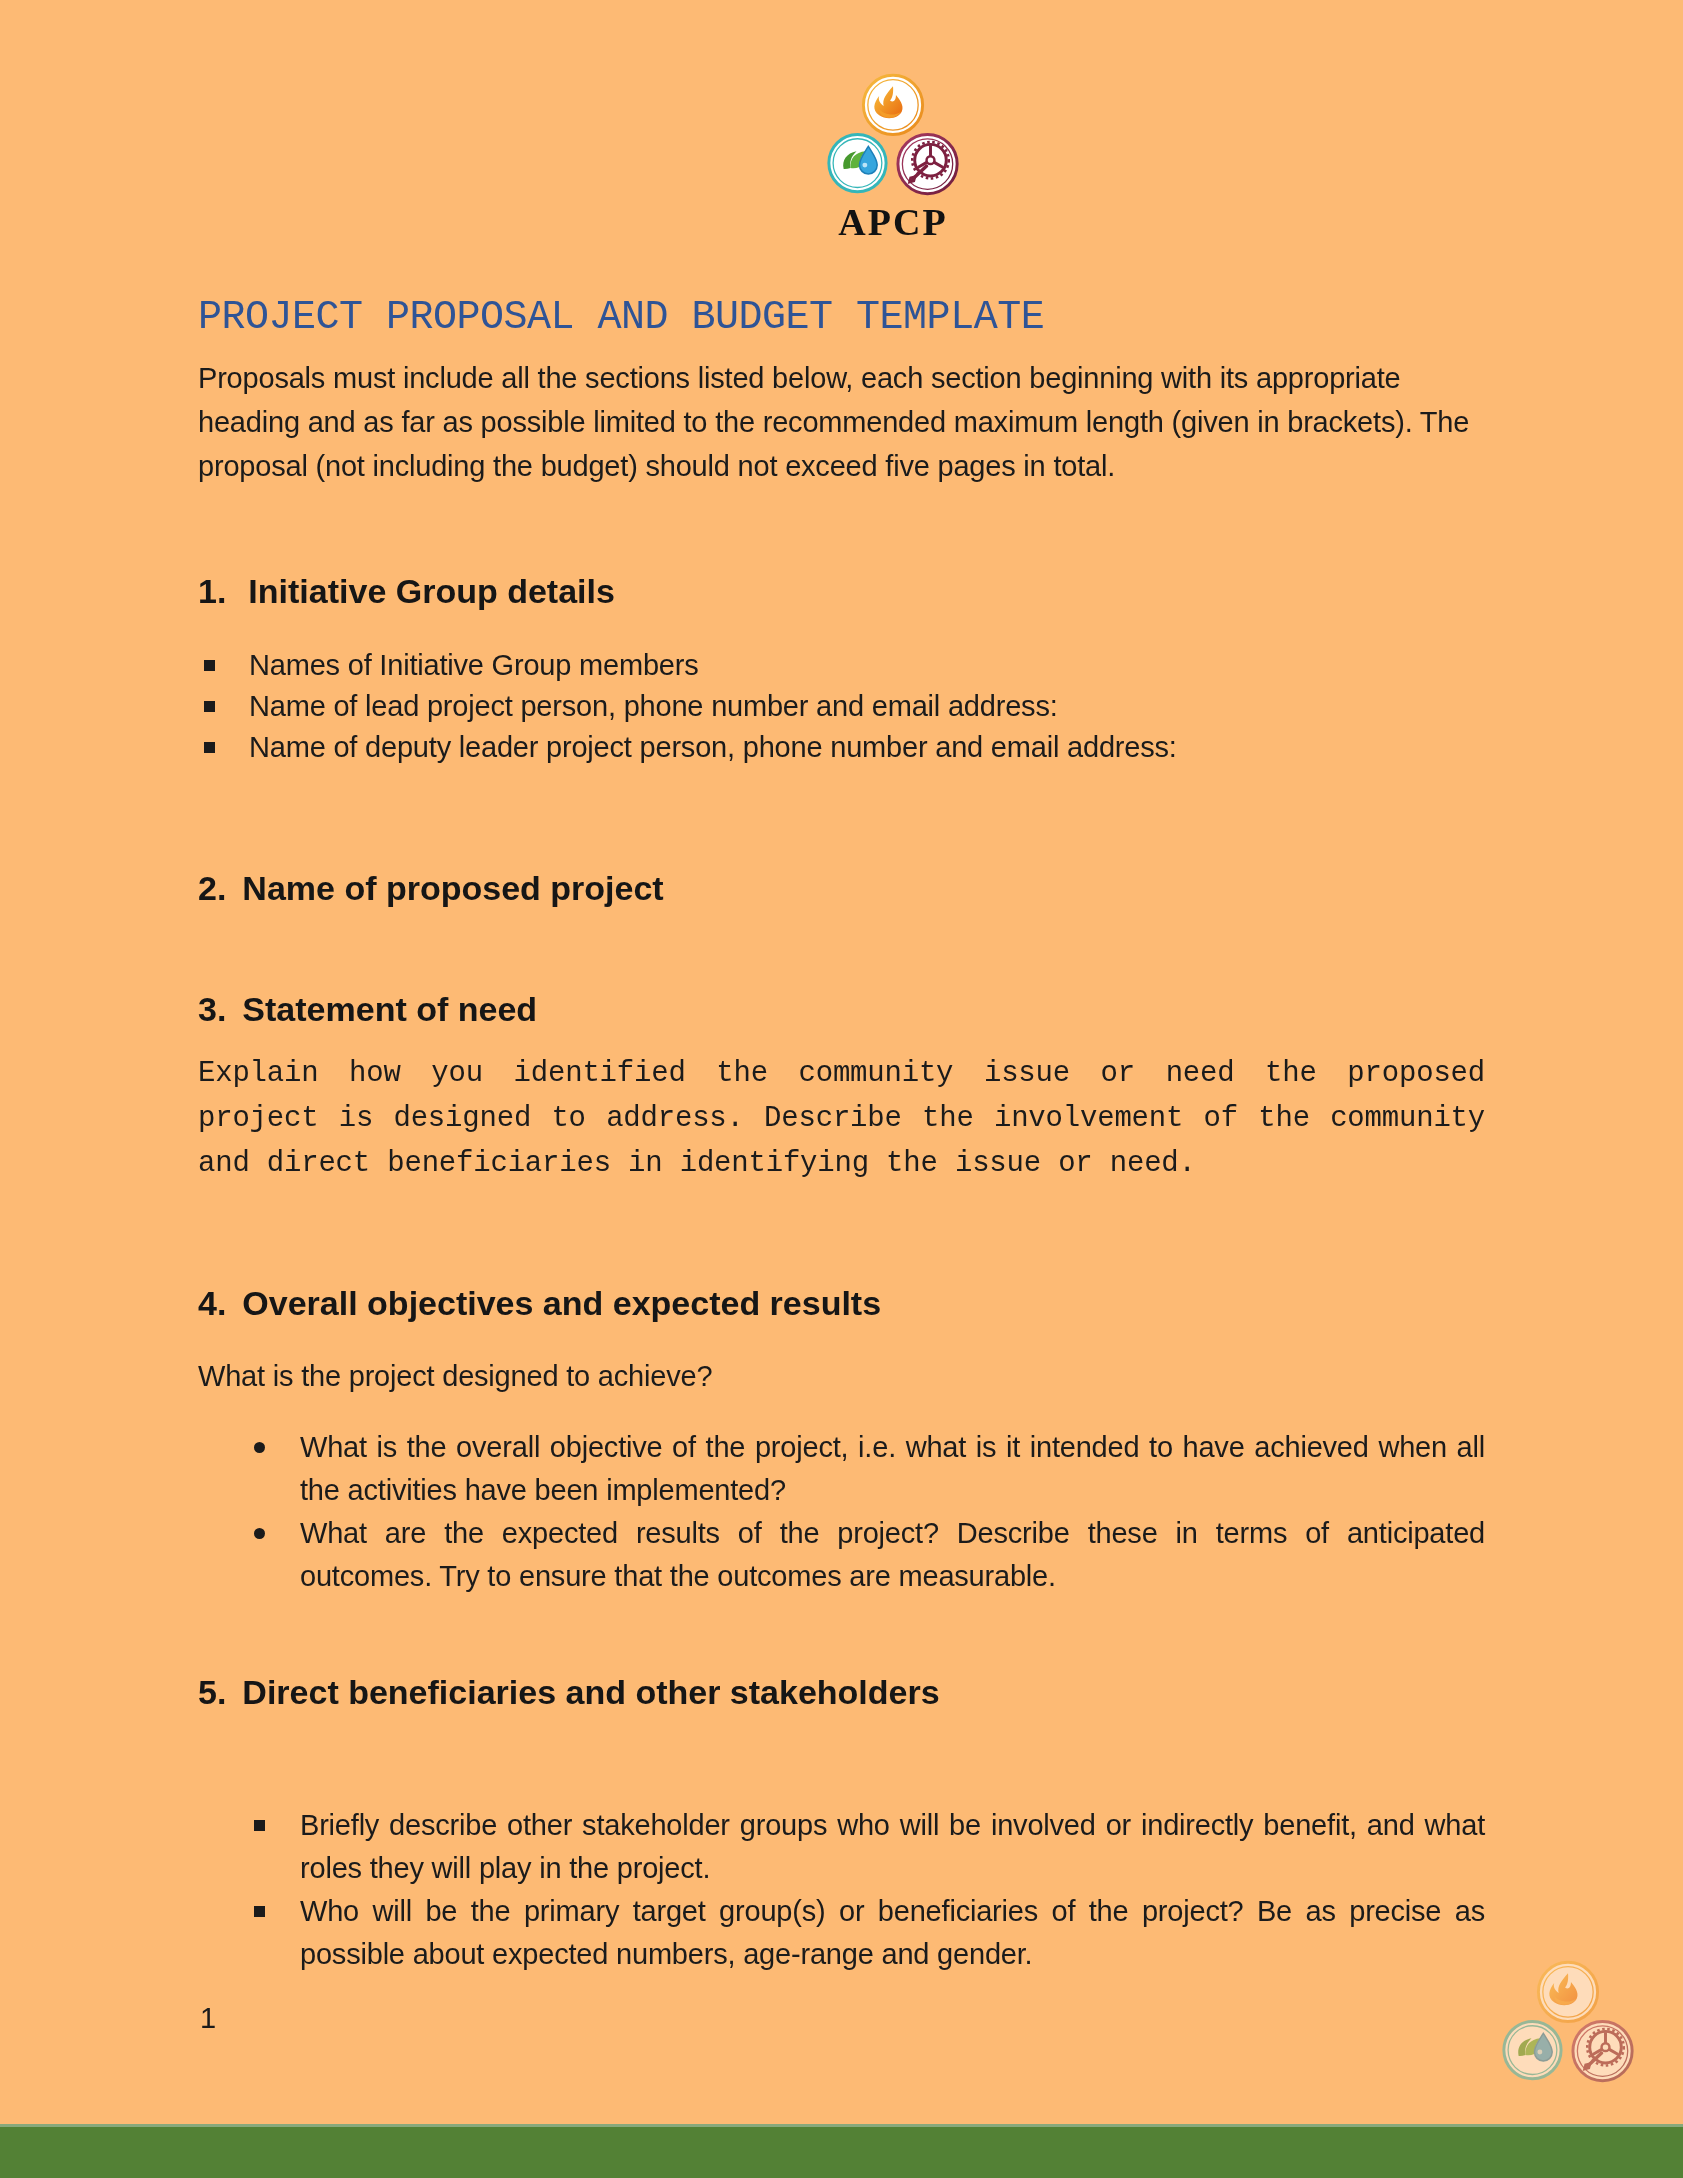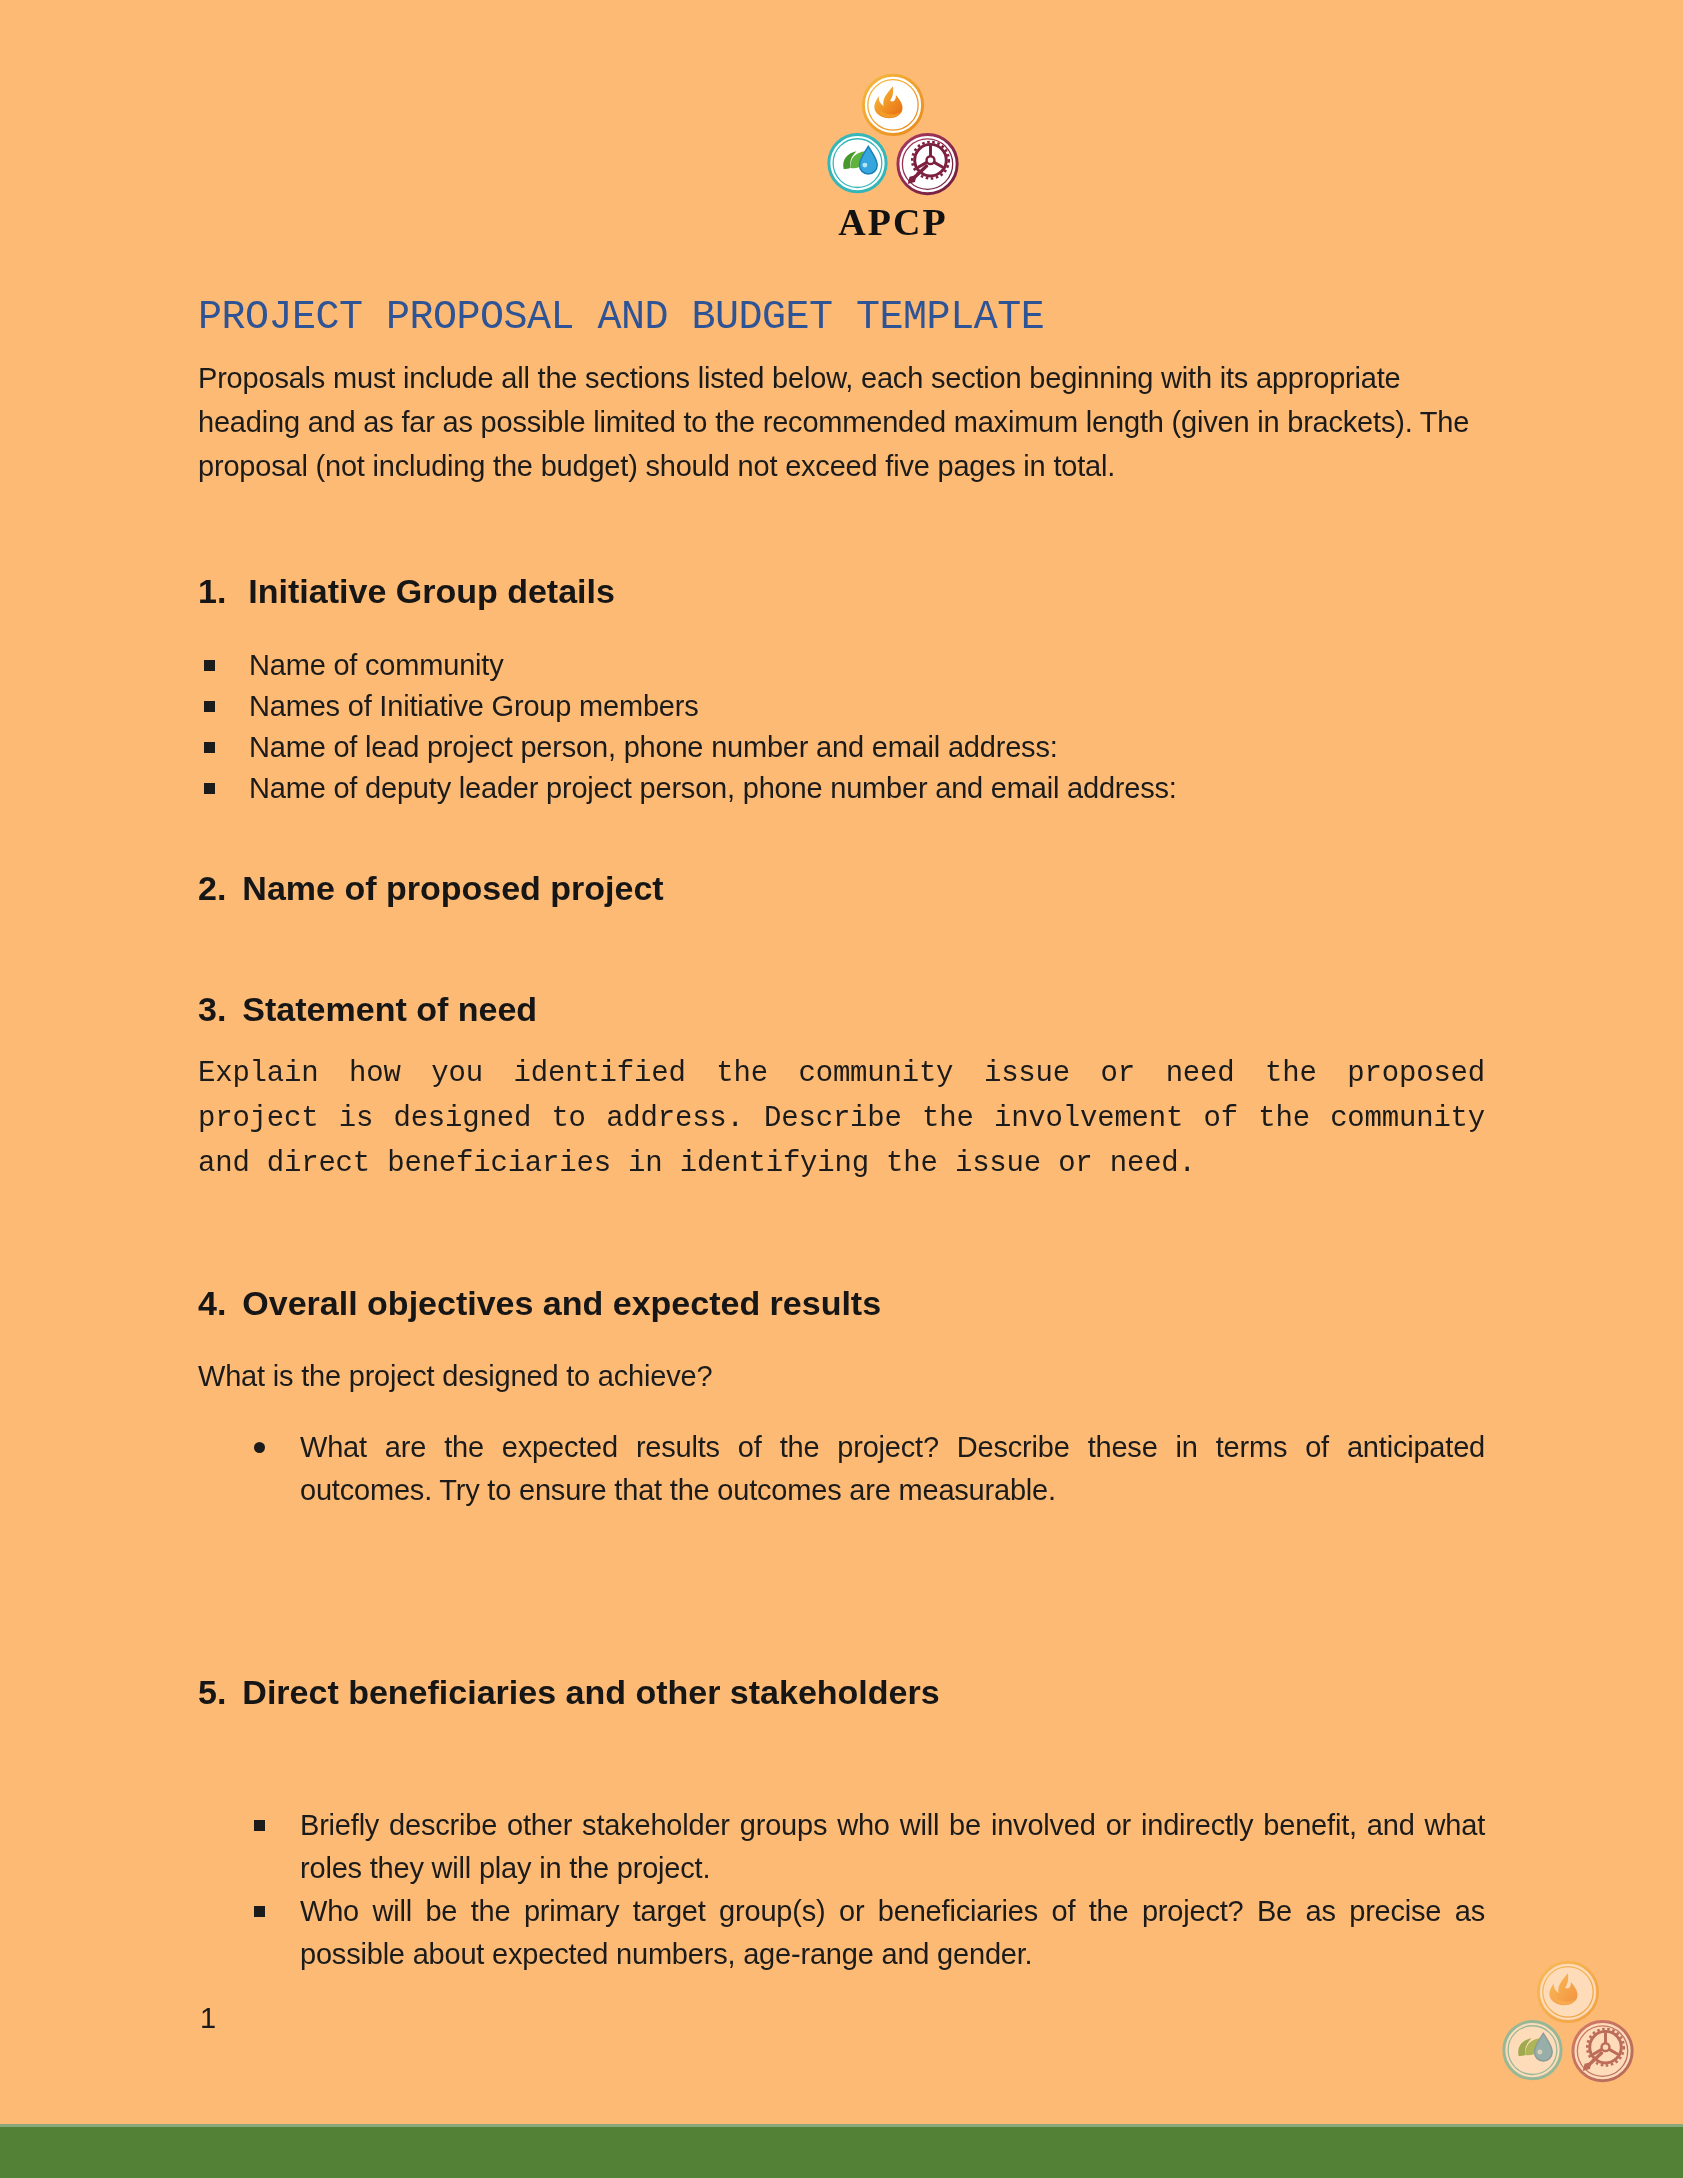--- a/index.html
+++ b/index.html
@@ -123,40 +123,40 @@
   </div>
 
   <div class="abs doc-title" style="top:295px">PROJECT PROPOSAL AND BUDGET TEMPLATE</div>
 
   <div class="abs body-par" style="top:356px">Proposals must include all the sections listed below, each section beginning with its appropriate heading and as far as possible limited to the recommended maximum length (given in brackets). The proposal (not including the budget) should not exceed five pages in total.</div>
 
   <div class="abs sec-head" style="top:572px">
     <span class="num gap-wide">1.</span><span>Initiative Group details</span>
   </div>
   <ul class="abs doc-list lvl1" style="top:645px">
-    <li>Name of community</li>
     <li>Names of Initiative Group members</li>
     <li>Name of lead project person, phone number and email address:</li>
     <li>Name of deputy leader project person, phone number and email address:</li>
   </ul>
 
   <div class="abs sec-head" style="top:869px">
     <span class="num gap">2.</span><span>Name of proposed project</span>
   </div>
 
   <div class="abs sec-head" style="top:990px">
     <span class="num gap">3.</span><span>Statement of need</span>
   </div>
   <div class="abs body-par just" style="top:1051px; line-height:45px">Explain how you identified the community issue or need the proposed project is designed to address. Describe the involvement of the community and direct beneficiaries in identifying the issue or need.</div>
 
   <div class="abs sec-head" style="top:1284px">
     <span class="num gap">4.</span><span>Overall objectives and expected results</span>
   </div>
   <div class="abs body-par" style="top:1354px">What is the project designed to achieve?</div>
   <ul class="abs doc-list lvl2 round" style="top:1426px">
+    <li>What is the overall objective of the project, i.e. what is it intended to have achieved when all the activities have been implemented?</li>
     <li>What are the expected results of the project? Describe these in terms of anticipated outcomes. Try to ensure that the outcomes are measurable.</li>
   </ul>
 
   <div class="abs sec-head" style="top:1673px">
     <span class="num gap">5.</span><span>Direct beneficiaries and other stakeholders</span>
   </div>
   <ul class="abs doc-list lvl2 square" style="top:1804px">
     <li>Briefly describe other stakeholder groups who will be involved or indirectly benefit, and what roles they will play in the project.</li>
     <li>Who will be the primary target group(s) or beneficiaries of the project? Be as precise as possible about expected numbers, age-range and gender.</li>
   </ul>

